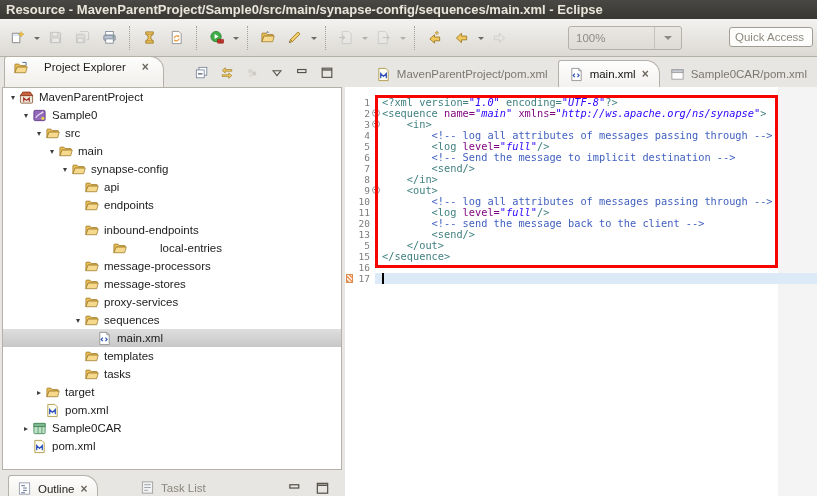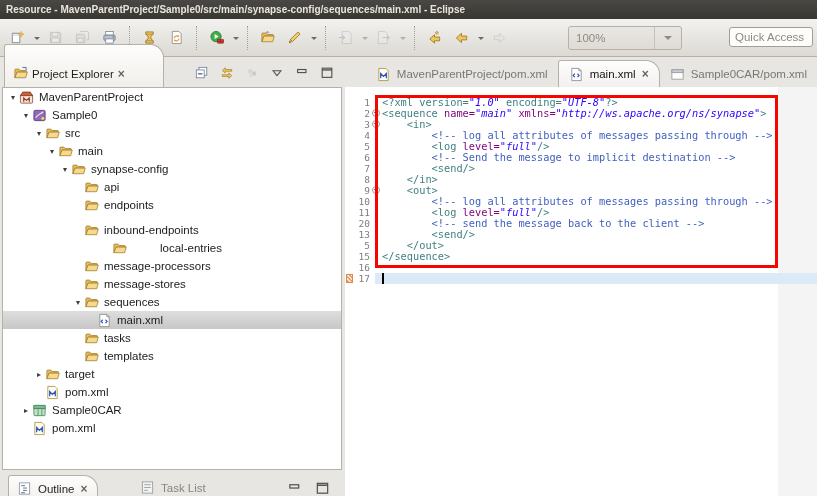--- a/index.html
+++ b/index.html
@@ -4,21 +4,21 @@
 <style>
   html,body{margin:0;padding:0;}
   body{
     width:817px;height:496px;position:relative;overflow:hidden;
     background:#e8e6e2;font-family:"Liberation Sans","DejaVu Sans",sans-serif;
     -webkit-font-smoothing:antialiased;
   }
   
   .titlebar{
     height:19px;background:linear-gradient(#4a4844,#393732);
-    color:#e9e5db;font-size:10px;font-weight:bold;line-height:19px;
+    color:#e9e5db;font-size:13px;font-weight:bold;line-height:19px;
     padding-left:6px;white-space:nowrap;overflow:hidden;
   }
   
   .toolbar{
     position:relative;height:37px;border-bottom:1px solid #b4b0a8;
     background:linear-gradient(#f3f2f0,#dcd9d3);
     display:flex;align-items:center;padding:0 4px;
   }
   .tbtn{width:27px;height:27px;border-radius:3px;display:flex;align-items:center;justify-content:center;flex:0 0 auto;}
   .tbtn svg{width:17px;height:17px;}
@@ -43,21 +43,21 @@
   .quick-access::placeholder{color:#8d897f;}
   
   .workbench{position:absolute;top:57px;left:0;right:0;bottom:0;}
   
   .left-panel{position:absolute;left:2px;top:3px;width:340px;bottom:0;}
   .view-tabbar{position:relative;height:27px;}
   .view-tab{
     position:absolute;left:2px;bottom:0;height:26px;min-width:140px;
     background:linear-gradient(#fdfdfc,#f1efeb);
     border:1px solid #b5b1a9;border-bottom:none;border-radius:3px 14px 0 0;
-    display:flex;align-items:center;gap:4px;padding:16px 10px 0 8px;
+    display:flex;gap:16px;padding:4px 10px 0 8px;
     font-size:11.5px;color:#1f1f1f;
   }
   .view-tab svg{width:15px;height:15px;}
   .tab-close{font-size:12px;font-weight:bold;color:#6b675f;line-height:1;}
   .view-tools{position:absolute;right:8px;top:6px;display:flex;align-items:center;gap:11px;}
   .view-tools .hbtn svg{width:14px;height:14px;display:block;}
   .view-tools .hbtn.disabled{opacity:.5;}
   .view-body{
     position:absolute;top:27px;left:0;width:338px;height:381px;
     background:#ffffff;border:1px solid #b5b1a9;overflow:hidden;
@@ -452,20 +452,32 @@
             <span style="display: inline-flex; align-items: center;">
               <svg viewBox="0 0 16 16" style="width: 15px; height: 15px;">
                 <path d="M2 12.5V4c0-.4.3-.7.7-.7h3.6l1.5 1.5h5.7c.4 0 .7.3.7.7v1H4.5z" fill="#e9bd5a" stroke="#9c7a28" stroke-width=".8"></path>
                 <path d="M4.3 6.5h10.9l-1.7 6H2z" fill="#f6d98c" stroke="#9c7a28" stroke-width=".8"></path>
               </svg>
             </span>
           </span>
           <span class="tlabel">message-stores</span>
         </div>
         <div class="trow" style="padding-left: 69px;">
+          <span class="texp"></span>
+          <span class="tico">
+            <span style="display: inline-flex; align-items: center;">
+              <svg viewBox="0 0 16 16" style="width: 15px; height: 15px;">
+                <path d="M2 12.5V4c0-.4.3-.7.7-.7h3.6l1.5 1.5h5.7c.4 0 .7.3.7.7v1H4.5z" fill="#e9bd5a" stroke="#9c7a28" stroke-width=".8"></path>
+                <path d="M4.3 6.5h10.9l-1.7 6H2z" fill="#f6d98c" stroke="#9c7a28" stroke-width=".8"></path>
+              </svg>
+            </span>
+          </span>
+          <span class="tlabel">proxy-services</span>
+        </div>
+        <div class="trow" style="padding-left: 69px;">
           <span class="texp">▾</span>
           <span class="tico">
             <span style="display: inline-flex; align-items: center;">
               <svg viewBox="0 0 16 16" style="width: 15px; height: 15px;">
                 <path d="M2 12.5V4c0-.4.3-.7.7-.7h3.6l1.5 1.5h5.7c.4 0 .7.3.7.7v1H4.5z" fill="#e9bd5a" stroke="#9c7a28" stroke-width=".8"></path>
                 <path d="M4.3 6.5h10.9l-1.7 6H2z" fill="#f6d98c" stroke="#9c7a28" stroke-width=".8"></path>
               </svg>
             </span>
           </span>
           <span class="tlabel">sequences</span>
@@ -486,33 +498,33 @@
         <div class="trow" style="padding-left: 69px;">
           <span class="texp"></span>
           <span class="tico">
             <span style="display: inline-flex; align-items: center;">
               <svg viewBox="0 0 16 16" style="width: 15px; height: 15px;">
                 <path d="M2 12.5V4c0-.4.3-.7.7-.7h3.6l1.5 1.5h5.7c.4 0 .7.3.7.7v1H4.5z" fill="#e9bd5a" stroke="#9c7a28" stroke-width=".8"></path>
                 <path d="M4.3 6.5h10.9l-1.7 6H2z" fill="#f6d98c" stroke="#9c7a28" stroke-width=".8"></path>
               </svg>
             </span>
           </span>
+          <span class="tlabel">templates</span>
+        </div>
+        <div class="trow" style="padding-left: 69px;">
+          <span class="texp"></span>
+          <span class="tico">
+            <span style="display: inline-flex; align-items: center;">
+              <svg viewBox="0 0 16 16" style="width: 15px; height: 15px;">
+                <path d="M2 12.5V4c0-.4.3-.7.7-.7h3.6l1.5 1.5h5.7c.4 0 .7.3.7.7v1H4.5z" fill="#e9bd5a" stroke="#9c7a28" stroke-width=".8"></path>
+                <path d="M4.3 6.5h10.9l-1.7 6H2z" fill="#f6d98c" stroke="#9c7a28" stroke-width=".8"></path>
+              </svg>
+            </span>
+          </span>
           <span class="tlabel">tasks</span>
-        </div>
-        <div class="trow" style="padding-left: 69px;">
-          <span class="texp"></span>
-          <span class="tico">
-            <span style="display: inline-flex; align-items: center;">
-              <svg viewBox="0 0 16 16" style="width: 15px; height: 15px;">
-                <path d="M2 12.5V4c0-.4.3-.7.7-.7h3.6l1.5 1.5h5.7c.4 0 .7.3.7.7v1H4.5z" fill="#e9bd5a" stroke="#9c7a28" stroke-width=".8"></path>
-                <path d="M4.3 6.5h10.9l-1.7 6H2z" fill="#f6d98c" stroke="#9c7a28" stroke-width=".8"></path>
-              </svg>
-            </span>
-          </span>
-          <span class="tlabel">templates</span>
         </div>
         <div class="trow" style="padding-left: 30px;">
           <span class="texp">▸</span>
           <span class="tico">
             <span style="display: inline-flex; align-items: center;">
               <svg viewBox="0 0 16 16" style="width: 15px; height: 15px;">
                 <path d="M2 12.5V4c0-.4.3-.7.7-.7h3.6l1.5 1.5h5.7c.4 0 .7.3.7.7v1H4.5z" fill="#e9bd5a" stroke="#9c7a28" stroke-width=".8"></path>
                 <path d="M4.3 6.5h10.9l-1.7 6H2z" fill="#f6d98c" stroke="#9c7a28" stroke-width=".8"></path>
               </svg>
             </span>

